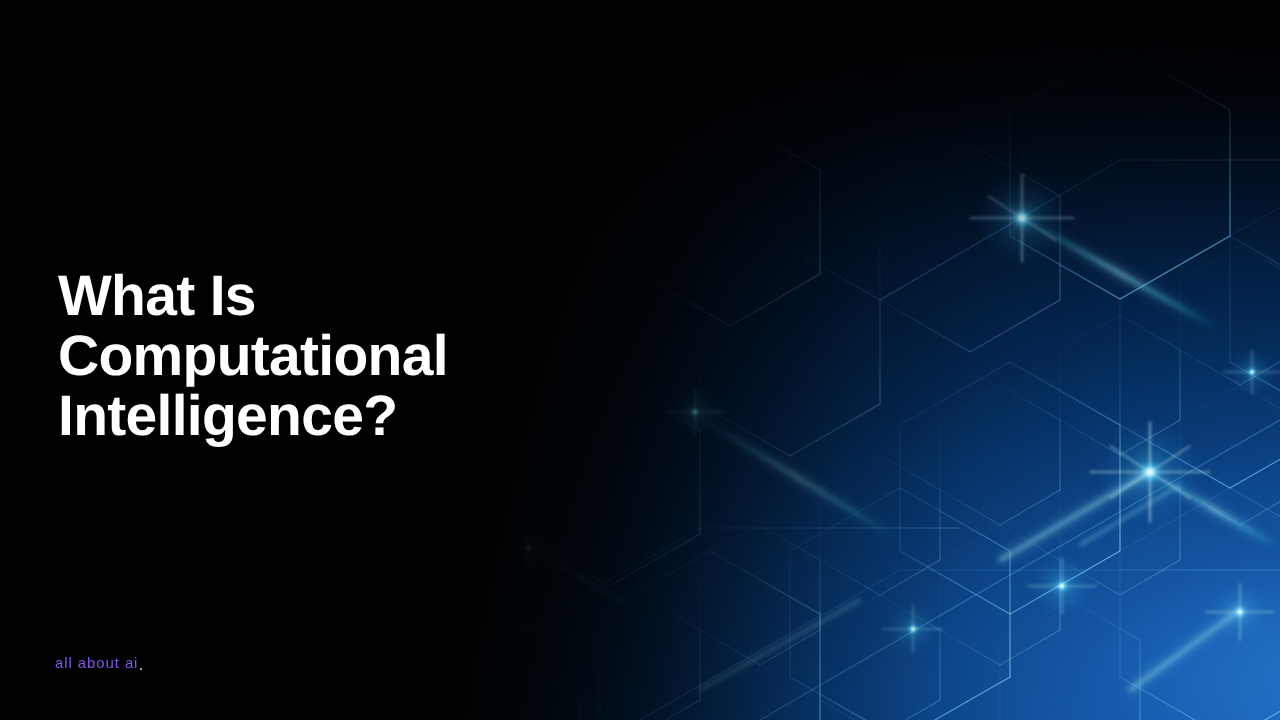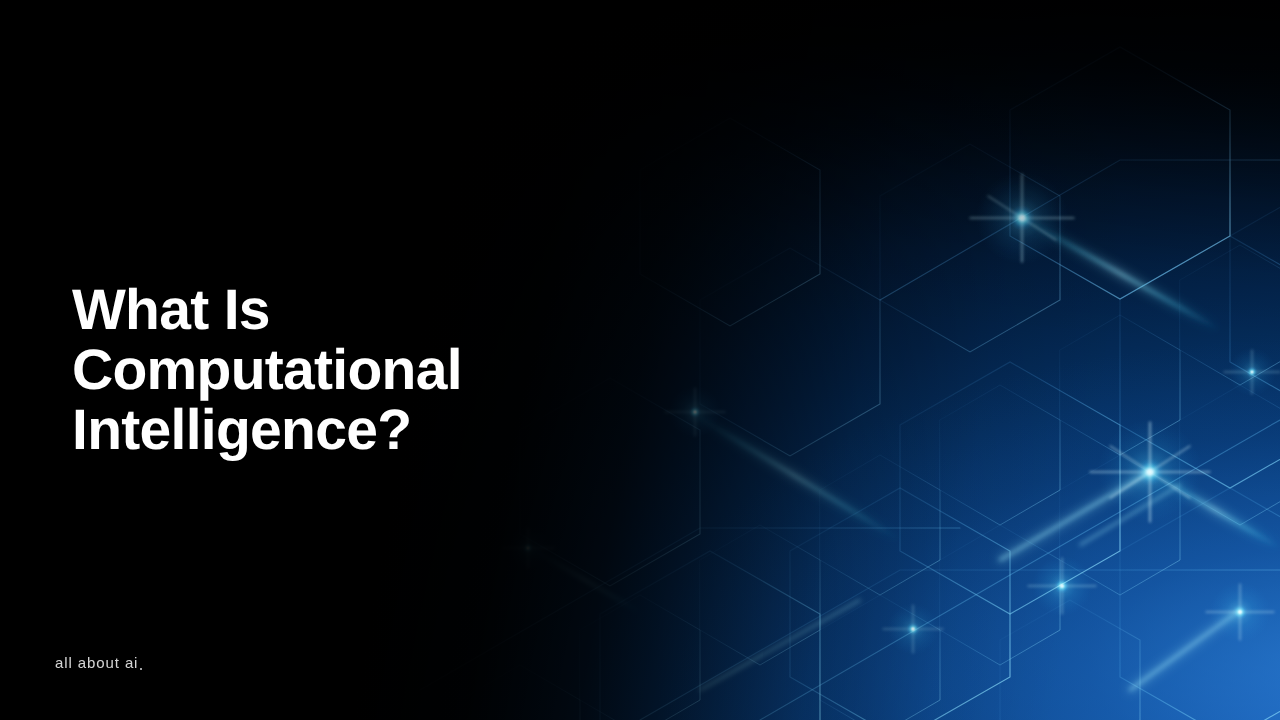--- a/index.html
+++ b/index.html
@@ -87,38 +87,38 @@
   
   .content {
     position: absolute;
     inset: 0;
   }
 
   .headline {
     position: absolute;
     left: 56px;
     top: 264px;
-    margin: 16px;
+    margin: 2px;
     color: #ffffff;
     font-family: "Liberation Sans", sans-serif;
     font-weight: bold;
     font-size: 57px;
     line-height: 60px;
     letter-spacing: -0.7px;
     white-space: pre-line;
     text-rendering: geometricPrecision;
   }
 
   .brand-logo {
     position: absolute;
     left: 55px;
     top: 655px;
     display: flex;
     align-items: flex-end;
-    color: #e5e5e5;
+    color: #8b5cf6;
     font-family: "Liberation Sans", sans-serif;
     font-size: 15px;
     font-weight: normal;
     letter-spacing: 0.9px;
     line-height: 1;
     opacity: 0.93;
   }
   .brand-logo .dot {
     width: 2px;
     height: 2px;

